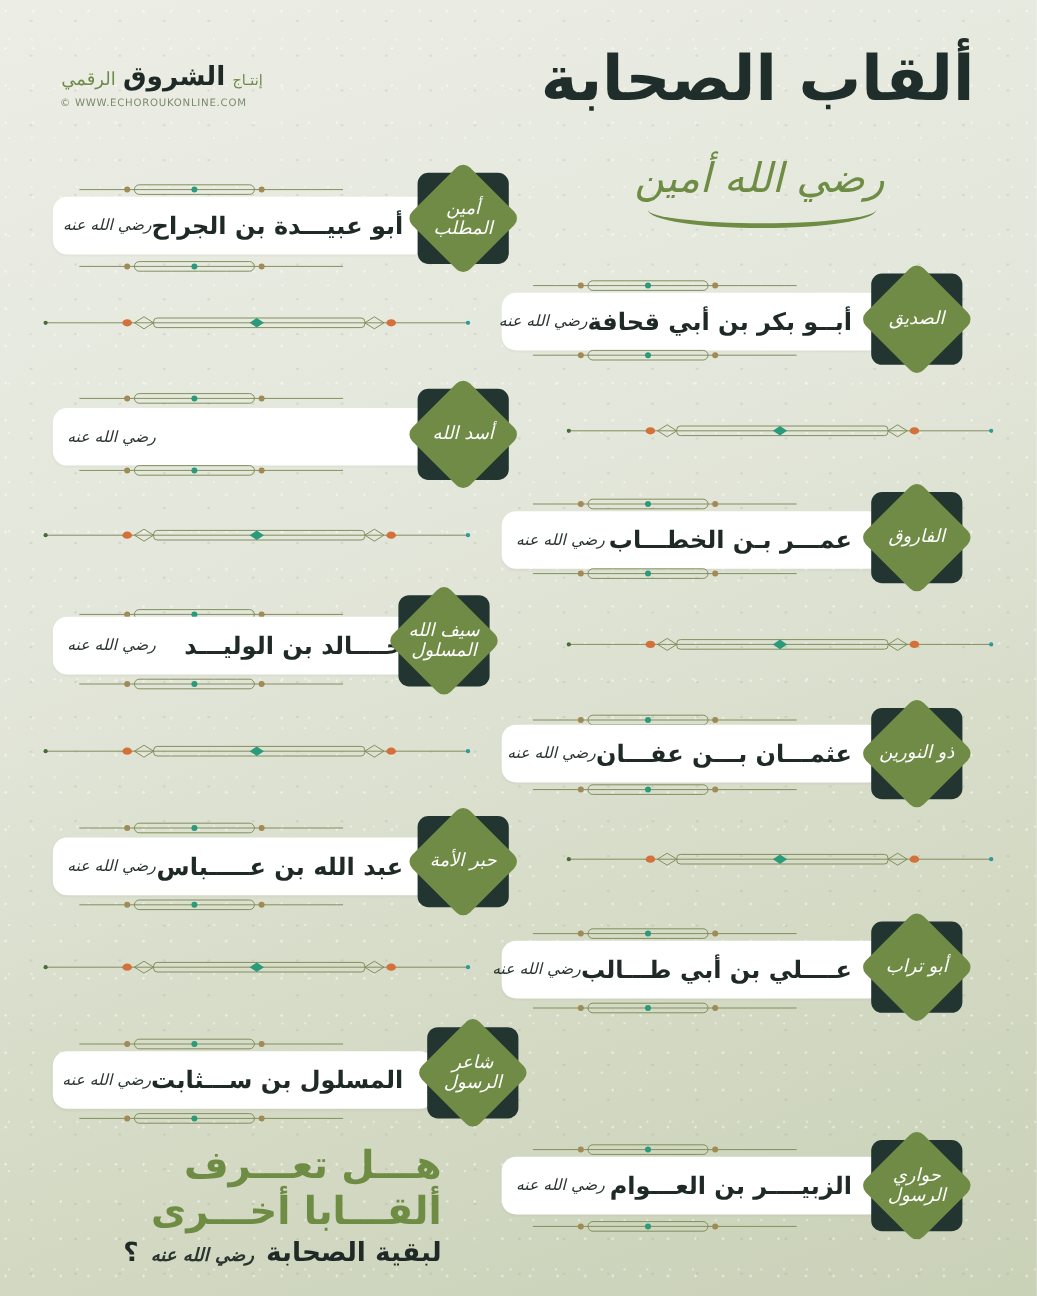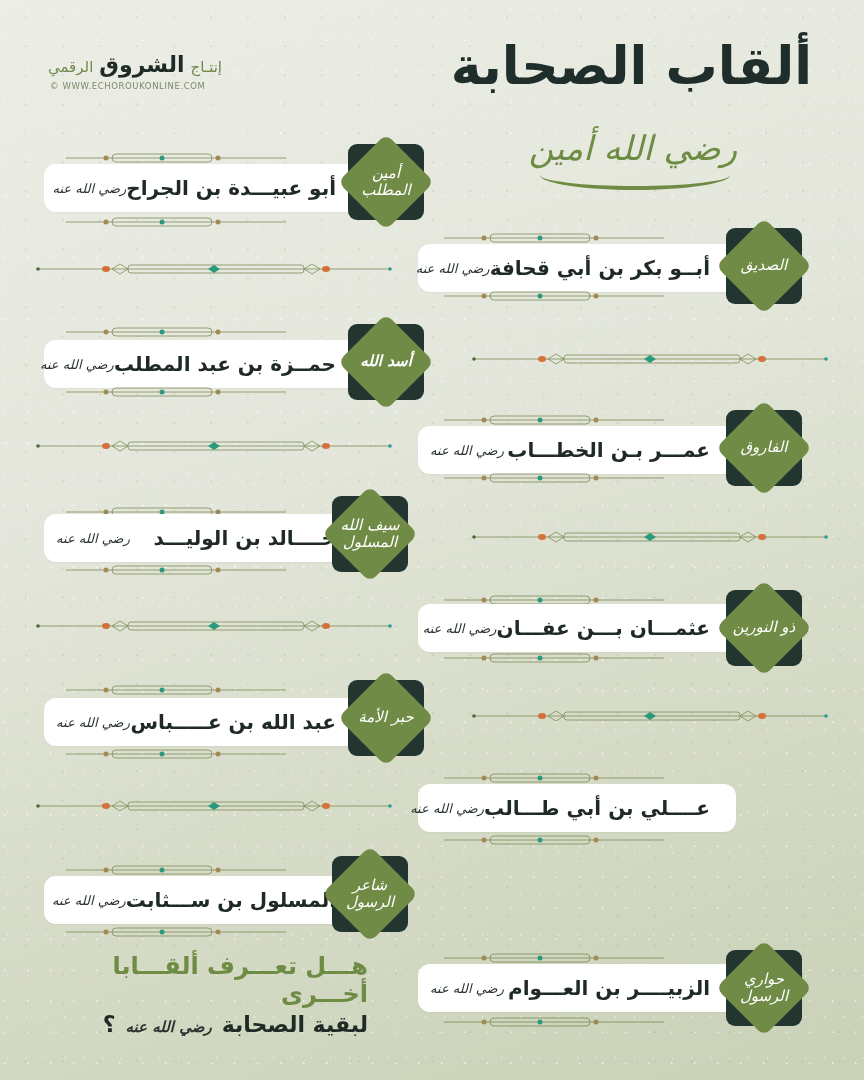--- a/index.html
+++ b/index.html
@@ -16,21 +16,21 @@
       radial-gradient(circle at 20% 30%, rgba(255,255,255,0.55) 0.8px, transparent 1.2px),
       radial-gradient(circle at 70% 60%, rgba(120,130,100,0.18) 0.8px, transparent 1.2px),
       radial-gradient(circle at 40% 80%, rgba(255,255,255,0.45) 0.7px, transparent 1.1px);
     background-size: 23px 31px, 37px 29px, 19px 41px;
     pointer-events: none;
   }
 
   
   .brand { position: absolute; left: 50px; top: 52px; width: 170px; text-align: left; direction: rtl; }
   .brand-row { display: flex; align-items: baseline; justify-content: center; gap: 6px; direction: rtl; }
-  .brand-produce { font-size: 15px; color: #6f8a4a; }
+  .brand-produce { font-size: 12px; color: #6f8a4a; font-family: Liberation Serif, serif; }
   .brand-name { font-size: 22px; font-weight: bold; color: #1f2a27; letter-spacing: -0.5px; }
   .brand-digital { font-size: 15px; color: #6f8a4a; }
   .brand-url { margin-top: 4px; font-size: 8.5px; color: #7c8a6a; letter-spacing: 0.6px; direction: ltr; }
 
   
   .title { position: absolute; right: 52px; top: 38px; font-size: 52px; font-weight: bold; color: #1f2e2a; direction: rtl; letter-spacing: -1px; line-height: 1.1; }
   .subtitle { position: absolute; left: 528px; top: 128px; width: 210px; text-align: center; font-family: "DejaVu Serif", serif; font-size: 34px; font-style: italic; color: #6e8c44; direction: rtl; }
   .subtitle-swash { position: absolute; left: 540px; top: 160px; width: 190px; height: 30px; border-bottom: 4px solid #6e8c44; border-radius: 0 0 50% 50%; }
 
   
@@ -49,21 +49,21 @@
   .badge .sq { position: absolute; left: 8px; top: 8px; width: 76px; height: 76px; background: #223530; border-radius: 9px; }
   .badge .dia { position: absolute; left: 12px; top: 12px; width: 68px; height: 68px; background: #6f8b45; border-radius: 8px; transform: rotate(45deg); }
   .badge .lbl { position: absolute; inset: 0; display: flex; align-items: center; justify-content: center; text-align: center; color: #ffffff; font-family: "DejaVu Serif", serif; font-style: italic; font-size: 15px; line-height: 1.15; direction: rtl; padding: 0 10px; }
 
   
   .orn { position: absolute; height: 12px; }
   .orn svg { display: block; width: 100%; height: 100%; }
 
   
   .question { position: absolute; left: 38px; top: 952px; width: 330px; direction: rtl; text-align: right; }
-  .q1 { font-size: 24px; font-weight: bold; color: #6e8c44; }
+  .q1 { font-size: 32px; font-weight: bold; color: #6e8c44; }
   .q2 { margin-top: 4px; font-size: 22px; font-weight: bold; color: #1f2a27; display: flex; justify-content: flex-start; gap: 10px; align-items: baseline; }
   .q2 .honor-q { font-family: "DejaVu Serif", serif; font-style: italic; font-size: 15px; color: #2a3530; }
 </style>
 </head>
 <body>
 
 <div class="speckle"></div>
 
 <div class="brand">
   <div class="brand-row">
@@ -168,33 +168,32 @@
   <div class="orn" style="left:26px;top:10px;width:220px;">
       <svg viewBox="0 0 220 12" preserveAspectRatio="none">
         <line x1="0" y1="6" x2="220" y2="6" stroke="#7d8c58" stroke-width="0.8"></line>
         <rect x="46" y="2" width="100" height="8" rx="4" fill="none" stroke="#7d8c58" stroke-width="0.8"></rect>
         <circle cx="96" cy="6" r="2.5" fill="#2a9a7a"></circle>
         <circle cx="40" cy="6" r="2.5" fill="#a08a55"></circle>
         <circle cx="152" cy="6" r="2.5" fill="#a08a55"></circle>
       </svg>
     </div>
   <div class="card" style="left:4px;top:24px;width:318px;">
-    <span class="name">حمــزة بن عبد المطلب</span>
     <span class="honor">رضي الله عنه</span>
   </div>
   <div class="orn" style="left:26px;top:70px;width:220px;">
       <svg viewBox="0 0 220 12" preserveAspectRatio="none">
         <line x1="0" y1="6" x2="220" y2="6" stroke="#7d8c58" stroke-width="0.8"></line>
         <rect x="46" y="2" width="100" height="8" rx="4" fill="none" stroke="#7d8c58" stroke-width="0.8"></rect>
         <circle cx="96" cy="6" r="2.5" fill="#2a9a7a"></circle>
         <circle cx="40" cy="6" r="2.5" fill="#a08a55"></circle>
         <circle cx="152" cy="6" r="2.5" fill="#a08a55"></circle>
       </svg>
     </div>
-  <div class="badge" style="left:300px;font-weight:bold;">
+  <div class="badge" style="left:300px;">
     <div class="sq"></div>
       <div class="dia"></div>
     <div class="lbl">أسد الله</div>
   </div>
 </div>
 
 <div class="orn" style="left:36px;top:440px;width:356px;">
     <svg viewBox="0 0 356 12" preserveAspectRatio="none">
       <line x1="2" y1="6" x2="354" y2="6" stroke="#7d8c58" stroke-width="0.8"></line>
       <circle cx="2" cy="6" r="1.8" fill="#4a6a3a"></circle>
@@ -395,20 +394,25 @@
   </div>
   <div class="orn" style="left:30px;top:80px;width:220px;">
       <svg viewBox="0 0 220 12" preserveAspectRatio="none">
         <line x1="0" y1="6" x2="220" y2="6" stroke="#7d8c58" stroke-width="0.8"></line>
         <rect x="46" y="2" width="100" height="8" rx="4" fill="none" stroke="#7d8c58" stroke-width="0.8"></rect>
         <circle cx="96" cy="6" r="2.5" fill="#2a9a7a"></circle>
         <circle cx="40" cy="6" r="2.5" fill="#a08a55"></circle>
         <circle cx="152" cy="6" r="2.5" fill="#a08a55"></circle>
       </svg>
     </div>
+  <div class="badge" style="left:304px;top:6px;">
+    <div class="sq"></div>
+      <div class="dia"></div>
+    <div class="lbl">أبو تراب</div>
+  </div>
 </div>
 
 <div class="entry" style="left:40px;top:848px;width:410px;">
   <div class="orn" style="left:26px;top:16px;width:220px;">
       <svg viewBox="0 0 220 12" preserveAspectRatio="none">
         <line x1="0" y1="6" x2="220" y2="6" stroke="#7d8c58" stroke-width="0.8"></line>
         <rect x="46" y="2" width="100" height="8" rx="4" fill="none" stroke="#7d8c58" stroke-width="0.8"></rect>
         <circle cx="96" cy="6" r="2.5" fill="#2a9a7a"></circle>
         <circle cx="40" cy="6" r="2.5" fill="#a08a55"></circle>
         <circle cx="152" cy="6" r="2.5" fill="#a08a55"></circle>
@@ -420,21 +424,21 @@
   </div>
   <div class="orn" style="left:26px;top:78px;width:220px;">
       <svg viewBox="0 0 220 12" preserveAspectRatio="none">
         <line x1="0" y1="6" x2="220" y2="6" stroke="#7d8c58" stroke-width="0.8"></line>
         <rect x="46" y="2" width="100" height="8" rx="4" fill="none" stroke="#7d8c58" stroke-width="0.8"></rect>
         <circle cx="96" cy="6" r="2.5" fill="#2a9a7a"></circle>
         <circle cx="40" cy="6" r="2.5" fill="#a08a55"></circle>
         <circle cx="152" cy="6" r="2.5" fill="#a08a55"></circle>
       </svg>
     </div>
-  <div class="badge" style="left:284px;top:0;">
+  <div class="badge" style="left:308px;top:0;">
     <div class="sq"></div>
       <div class="dia"></div>
     <div class="lbl">شاعر الرسول</div>
   </div>
 </div>
 
 <div class="entry" style="left:414px;top:934px;width:420px;">
   <div class="orn" style="left:30px;top:18px;width:220px;">
       <svg viewBox="0 0 220 12" preserveAspectRatio="none">
         <line x1="0" y1="6" x2="220" y2="6" stroke="#7d8c58" stroke-width="0.8"></line>

